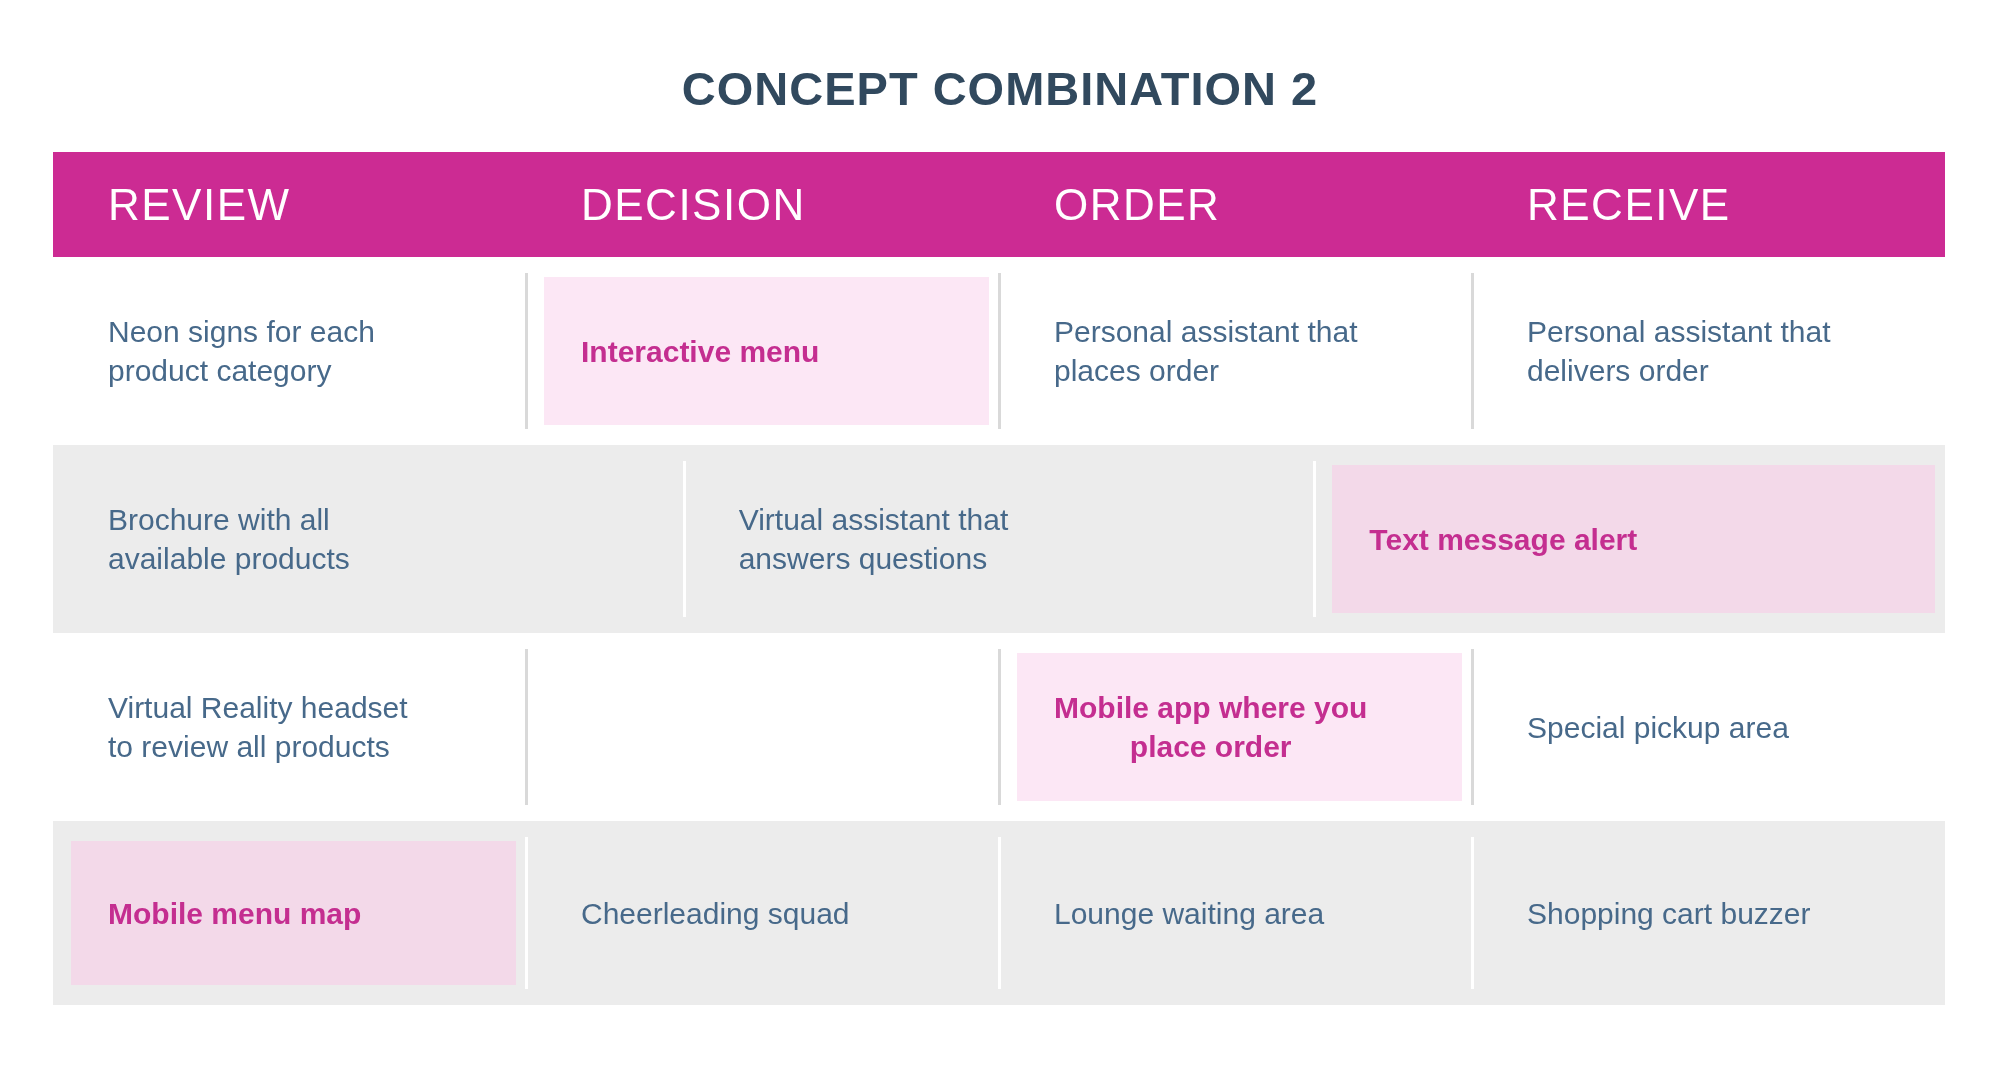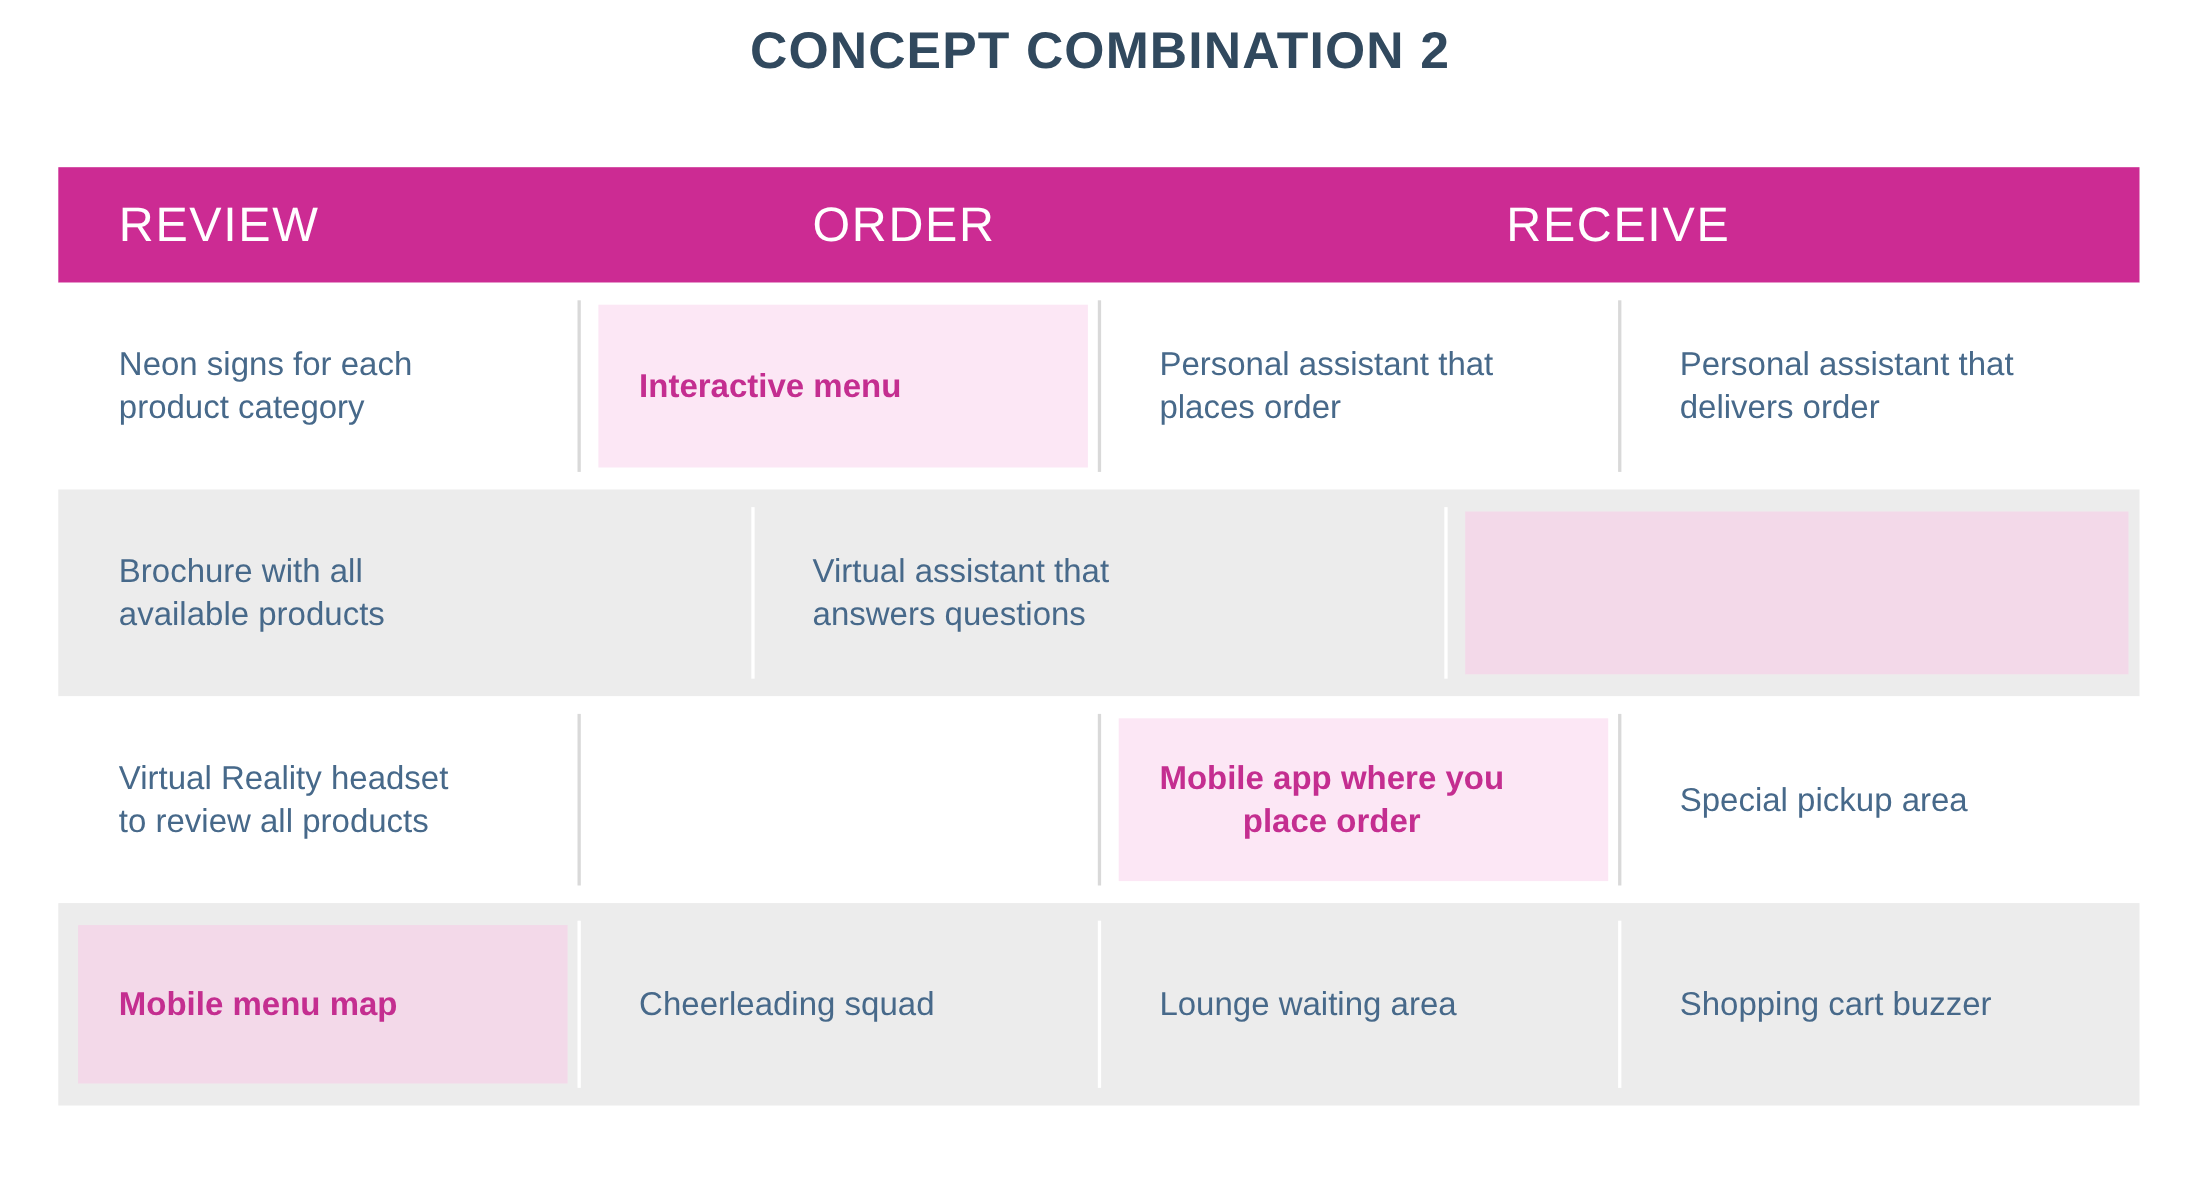--- a/index.html
+++ b/index.html
@@ -5,21 +5,21 @@
   html, body { margin: 0; padding: 0; }
   body {
     width: 2000px; height: 1070px;
     background: #ffffff;
     font-family: "Liberation Sans", "DejaVu Sans", sans-serif;
     overflow: hidden;
     position: relative;
   }
   .page-title {
     margin: 0;
-    padding-top: 18px;
+    padding-top: 61px;
     text-align: center;
     font-size: 47px;
     font-weight: 700;
     letter-spacing: 1px;
     color: var(--title-text, #31495e);
   }
   .concept-table {
     position: absolute;
     left: 53px;
     top: 152px;
@@ -96,20 +96,23 @@
 <body style="--header-bg: #cc2b93; --row-gray: #ececec; --body-text: #47698a; --title-text: #31495e; --hl-text: #c42e90; --hl-bg-white: #fce7f5; --hl-bg-gray: #f3d9e9;">
 
 <h1 class="page-title">CONCEPT COMBINATION 2</h1>
 
 <div class="concept-table">
   <div class="header-row">
     <div class="header-cell">
       <span>REVIEW</span>
     </div>
     <div class="header-cell">
+      <span>DECISION</span>
+    </div>
+    <div class="header-cell">
       <span>ORDER</span>
     </div>
     <div class="header-cell">
       <span>RECEIVE</span>
     </div>
   </div>
   <div>
       <div class="body-row white">
         <div class="cell">
           <span class="cell-text">Neon signs for each
@@ -137,20 +140,21 @@
 available products</span>
         </div>
         <div class="cell">
           <span class="divider"></span>
           <span class="cell-text">Virtual assistant that
 answers questions</span>
         </div>
         <div class="cell">
           <span class="divider"></span>
           <span class="highlight-box"></span>
+          <span class="cell-text hl">Text message alert</span>
         </div>
       </div>
       <div class="body-row white">
         <div class="cell">
           <span class="cell-text">Virtual Reality headset
 to review all products</span>
         </div>
         <div class="cell">
           <span class="divider"></span>
         </div>

